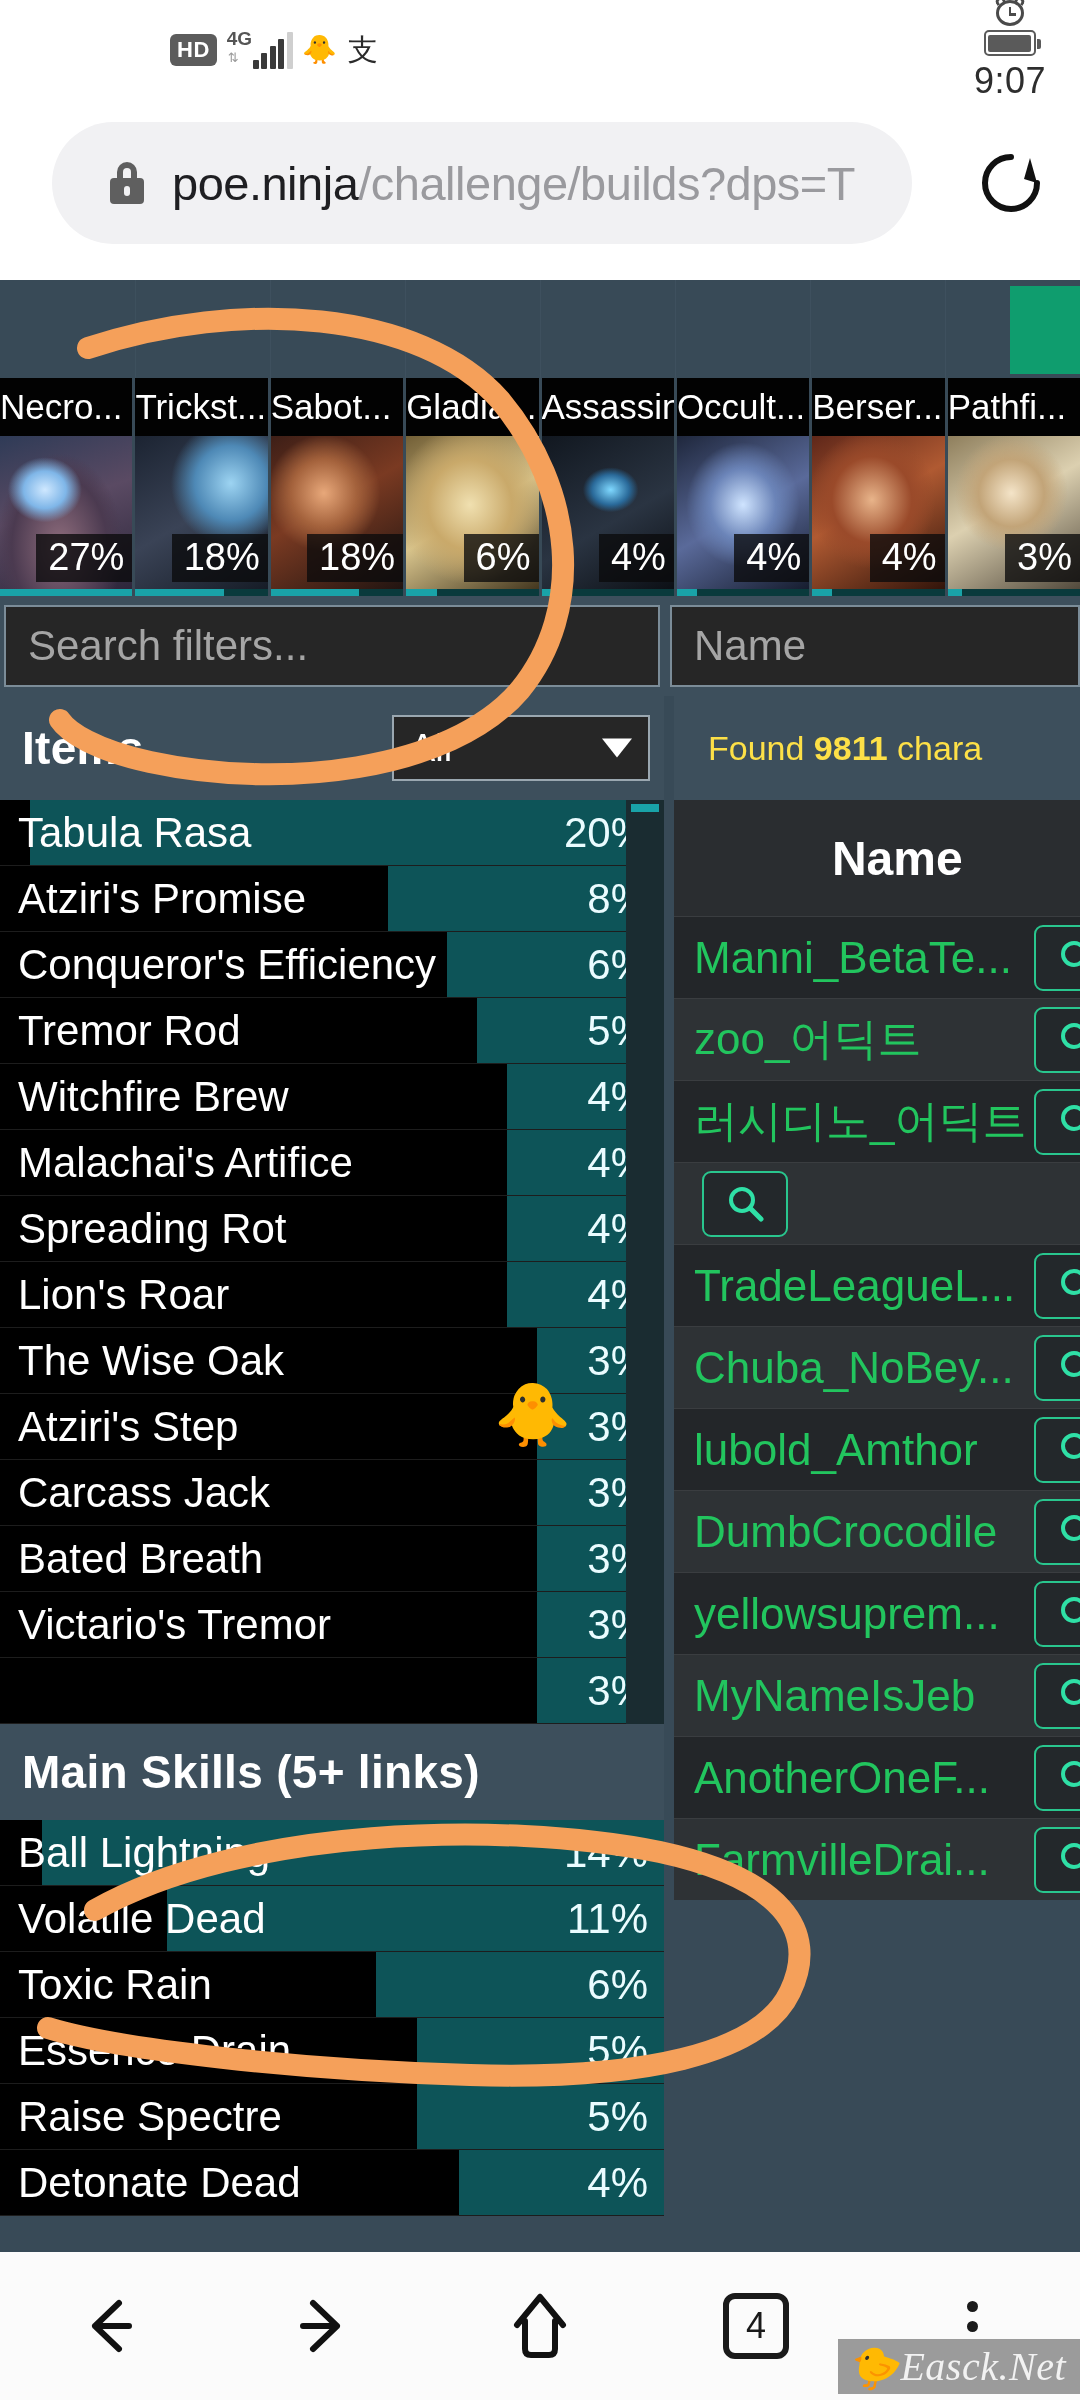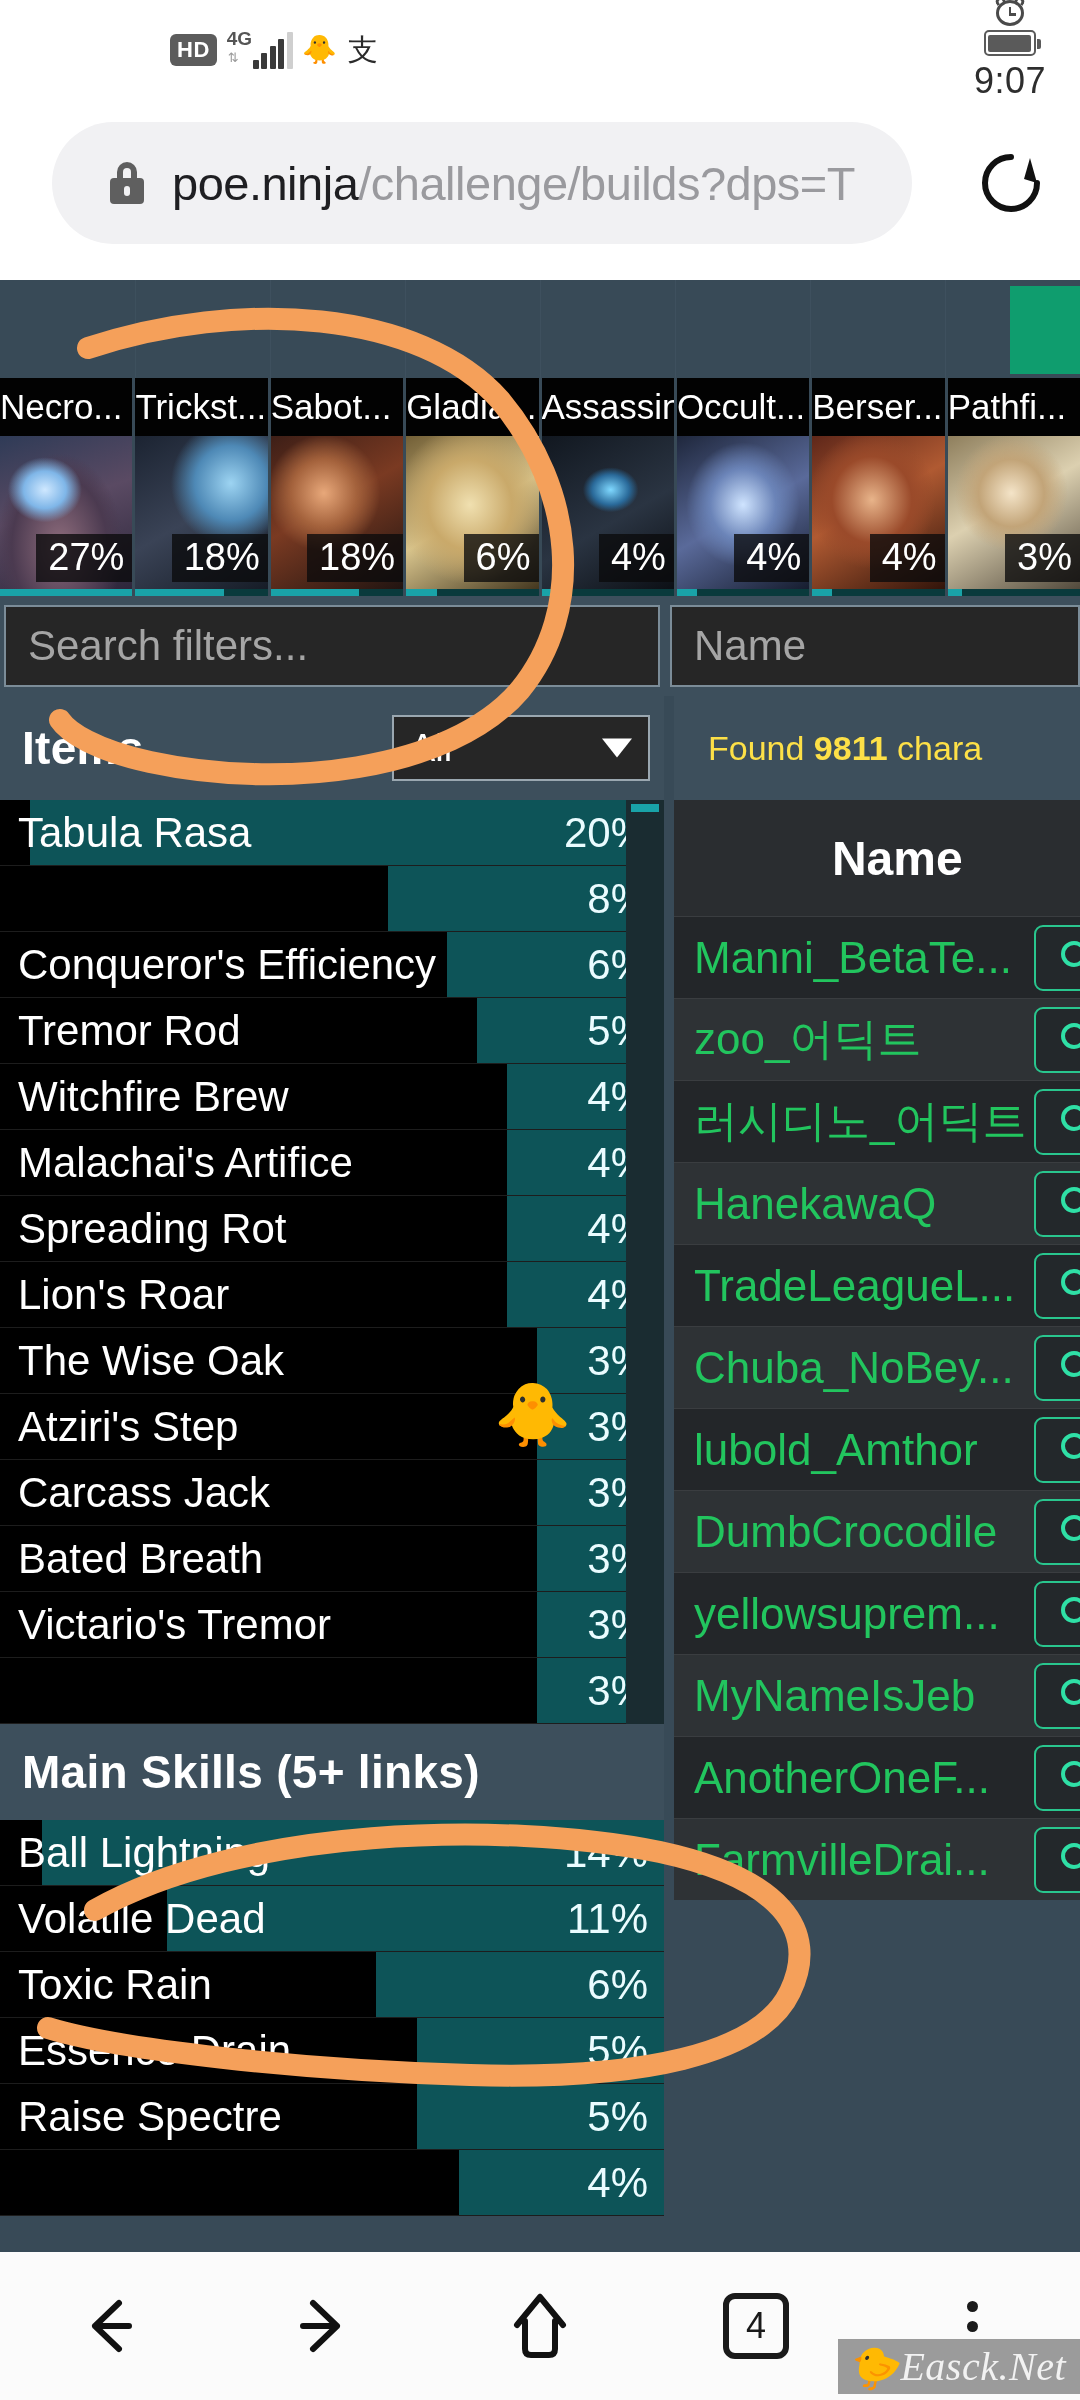--- a/index.html
+++ b/index.html
@@ -348,20 +348,21 @@
             </div>
         <div class="blrow">
               <div class="blfill"></div>
               <div class="blmask" style="width:30px"></div>
               <div class="bllabel">Tabula Rasa</div>
               <div class="blpct">20%</div>
             </div>
             <div class="blrow">
               <div class="blfill"></div>
               <div class="blmask" style="width:388px"></div>
+              <div class="bllabel">Atziri's Promise</div>
               <div class="blpct">8%</div>
             </div>
             <div class="blrow">
               <div class="blfill"></div>
               <div class="blmask" style="width:447px"></div>
               <div class="bllabel">Conqueror's Efficiency</div>
               <div class="blpct">6%</div>
             </div>
             <div class="blrow">
               <div class="blfill"></div>
@@ -461,20 +462,21 @@
             </div>
             <div class="blrow">
               <div class="blfill"></div>
               <div class="blmask" style="width:417px"></div>
               <div class="bllabel">Raise Spectre</div>
               <div class="blpct">5%</div>
             </div>
             <div class="blrow">
               <div class="blfill"></div>
               <div class="blmask" style="width:459px"></div>
+              <div class="bllabel">Detonate Dead</div>
               <div class="blpct">4%</div>
             </div>
           </div>
       </div>
 
       <div class="colR">
         <div class="foundbar">
           <span class="ft">Found&nbsp;<b>9811</b>&nbsp;chara</span>
         </div>
         <div class="ntbl">
@@ -503,21 +505,20 @@
               <div class="ntrow odd">
                 <div class="ntname">러시디노_어딕트</div>
                 <div class="srchbtn">
                   <svg width="44" height="44" viewBox="0 0 44 44">
                     <circle cx="19" cy="18" r="11" fill="none" stroke="#2fe0a6" stroke-width="4"></circle>
                     <path d="M27 26 L38 37" stroke="#2fe0a6" stroke-width="5" stroke-linecap="round"></path>
                   </svg>
                 </div>
               </div>
               <div class="ntrow even">
-                <div class="ntname">HanekawaQ</div>
                 <div class="srchbtn">
                   <svg width="44" height="44" viewBox="0 0 44 44">
                     <circle cx="19" cy="18" r="11" fill="none" stroke="#2fe0a6" stroke-width="4"></circle>
                     <path d="M27 26 L38 37" stroke="#2fe0a6" stroke-width="5" stroke-linecap="round"></path>
                   </svg>
                 </div>
               </div>
               <div class="ntrow odd">
                 <div class="ntname">TradeLeagueL...</div>
                 <div class="srchbtn">

